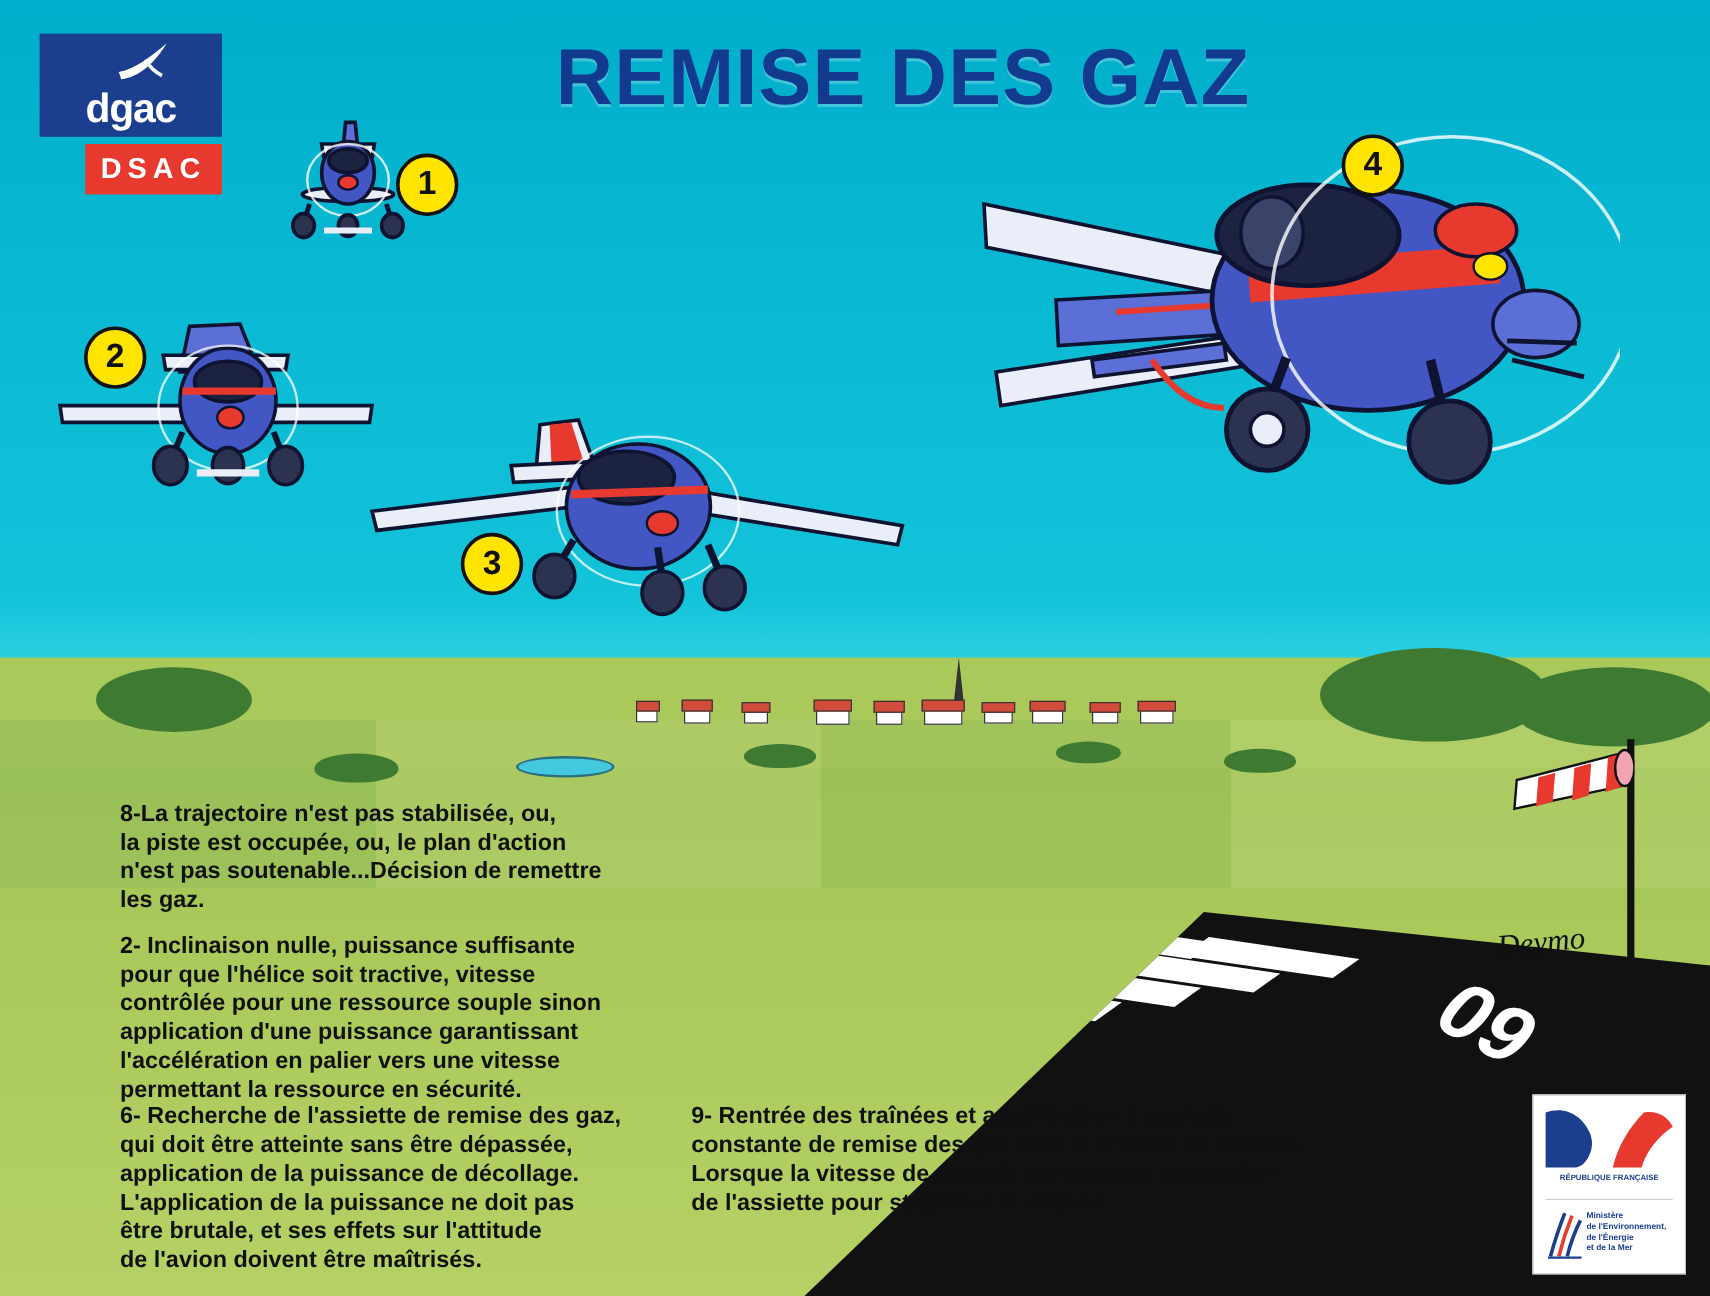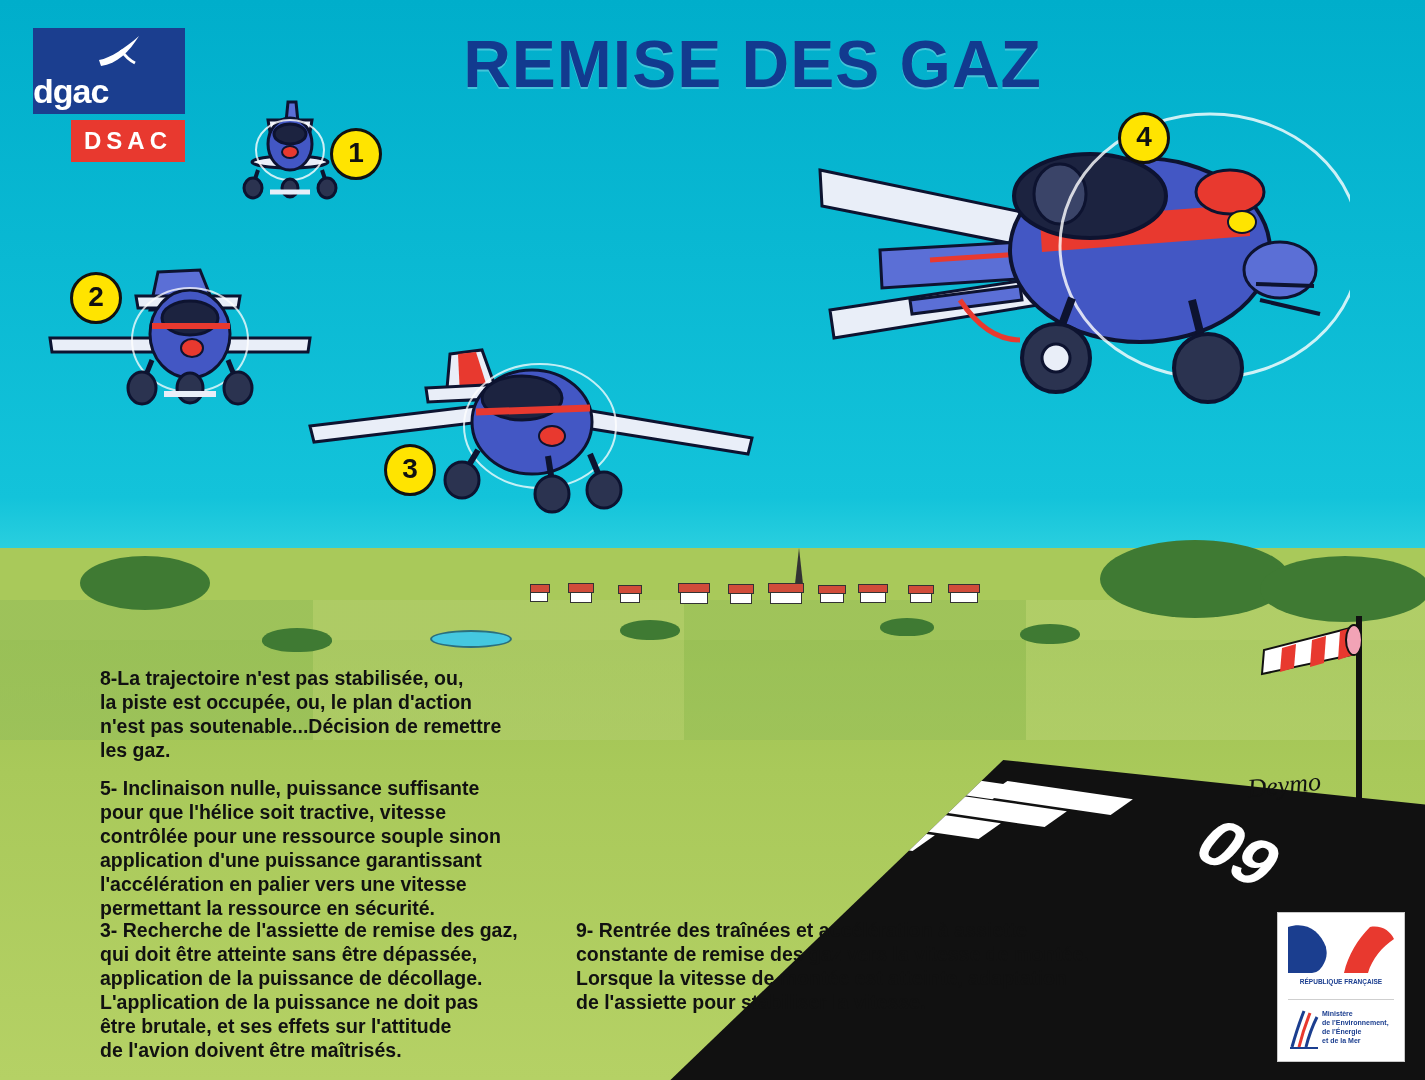--- a/index.html
+++ b/index.html
@@ -85,21 +85,21 @@
   }
 
   
   .logo{
     position:absolute;left:33px;top:28px;width:152px;height:150px;
   }
   .logo .box{
     position:absolute;left:0;top:0;width:152px;height:86px;background:#1b3e8f;
   }
   .logo .dgac{
-    position:absolute;left:0;top:44px;width:152px;text-align:left;
+    position:absolute;left:0;top:44px;width:152px;text-align:center;
     color:#fff;font-size:34px;font-weight:bold;letter-spacing:-1px;
   }
   .logo .swoosh{
     position:absolute;left:62px;top:6px;width:50px;height:34px;color:#fff;font-size:34px;line-height:34px;
   }
   .logo .dsac{
     position:absolute;left:38px;top:92px;width:114px;height:42px;background:#e8392f;
     color:#fff;font-size:24px;font-weight:bold;letter-spacing:5px;
     text-align:center;line-height:42px;
   }
@@ -318,27 +318,27 @@
       <path d="M450 200 L510 214" stroke="#0d1330" stroke-width="4"></path>
       <path d="M446 184 L504 186" stroke="#0d1330" stroke-width="4"></path>
     </svg>
   </div>
   <div class="badge" style="left:1118px;top:112px;">4</div>
 
   <div class="txt t1">8-La trajectoire n'est pas stabilisée, ou,
 la piste est occupée, ou, le plan d'action
 n'est pas soutenable...Décision de remettre
 les gaz.</div>
-  <div class="txt t2">5- Inclinaison nulle, puissance suffisante
+  <div class="txt t2">2- Inclinaison nulle, puissance suffisante
 pour que l'hélice soit tractive, vitesse
 contrôlée pour une ressource souple sinon
 application d'une puissance garantissant
 l'accélération en palier vers une vitesse
 permettant la ressource en sécurité.</div>
-  <div class="txt t3">3- Recherche de l'assiette de remise des gaz,
+  <div class="txt t3">6- Recherche de l'assiette de remise des gaz,
 qui doit être atteinte sans être dépassée,
 application de la puissance de décollage.
 L'application de la puissance ne doit pas
 être brutale, et ses effets sur l'attitude
  de l'avion doivent être maîtrisés.</div>
   <div class="txt t4">9- Rentrée des traînées et accélération à assiette
 constante de remise des gaz vers la vitesse de montée.
 Lorsque la vitesse de montée est atteinte, adaptation
 de l'assiette pour stabiliser la vitesse.</div>
 

